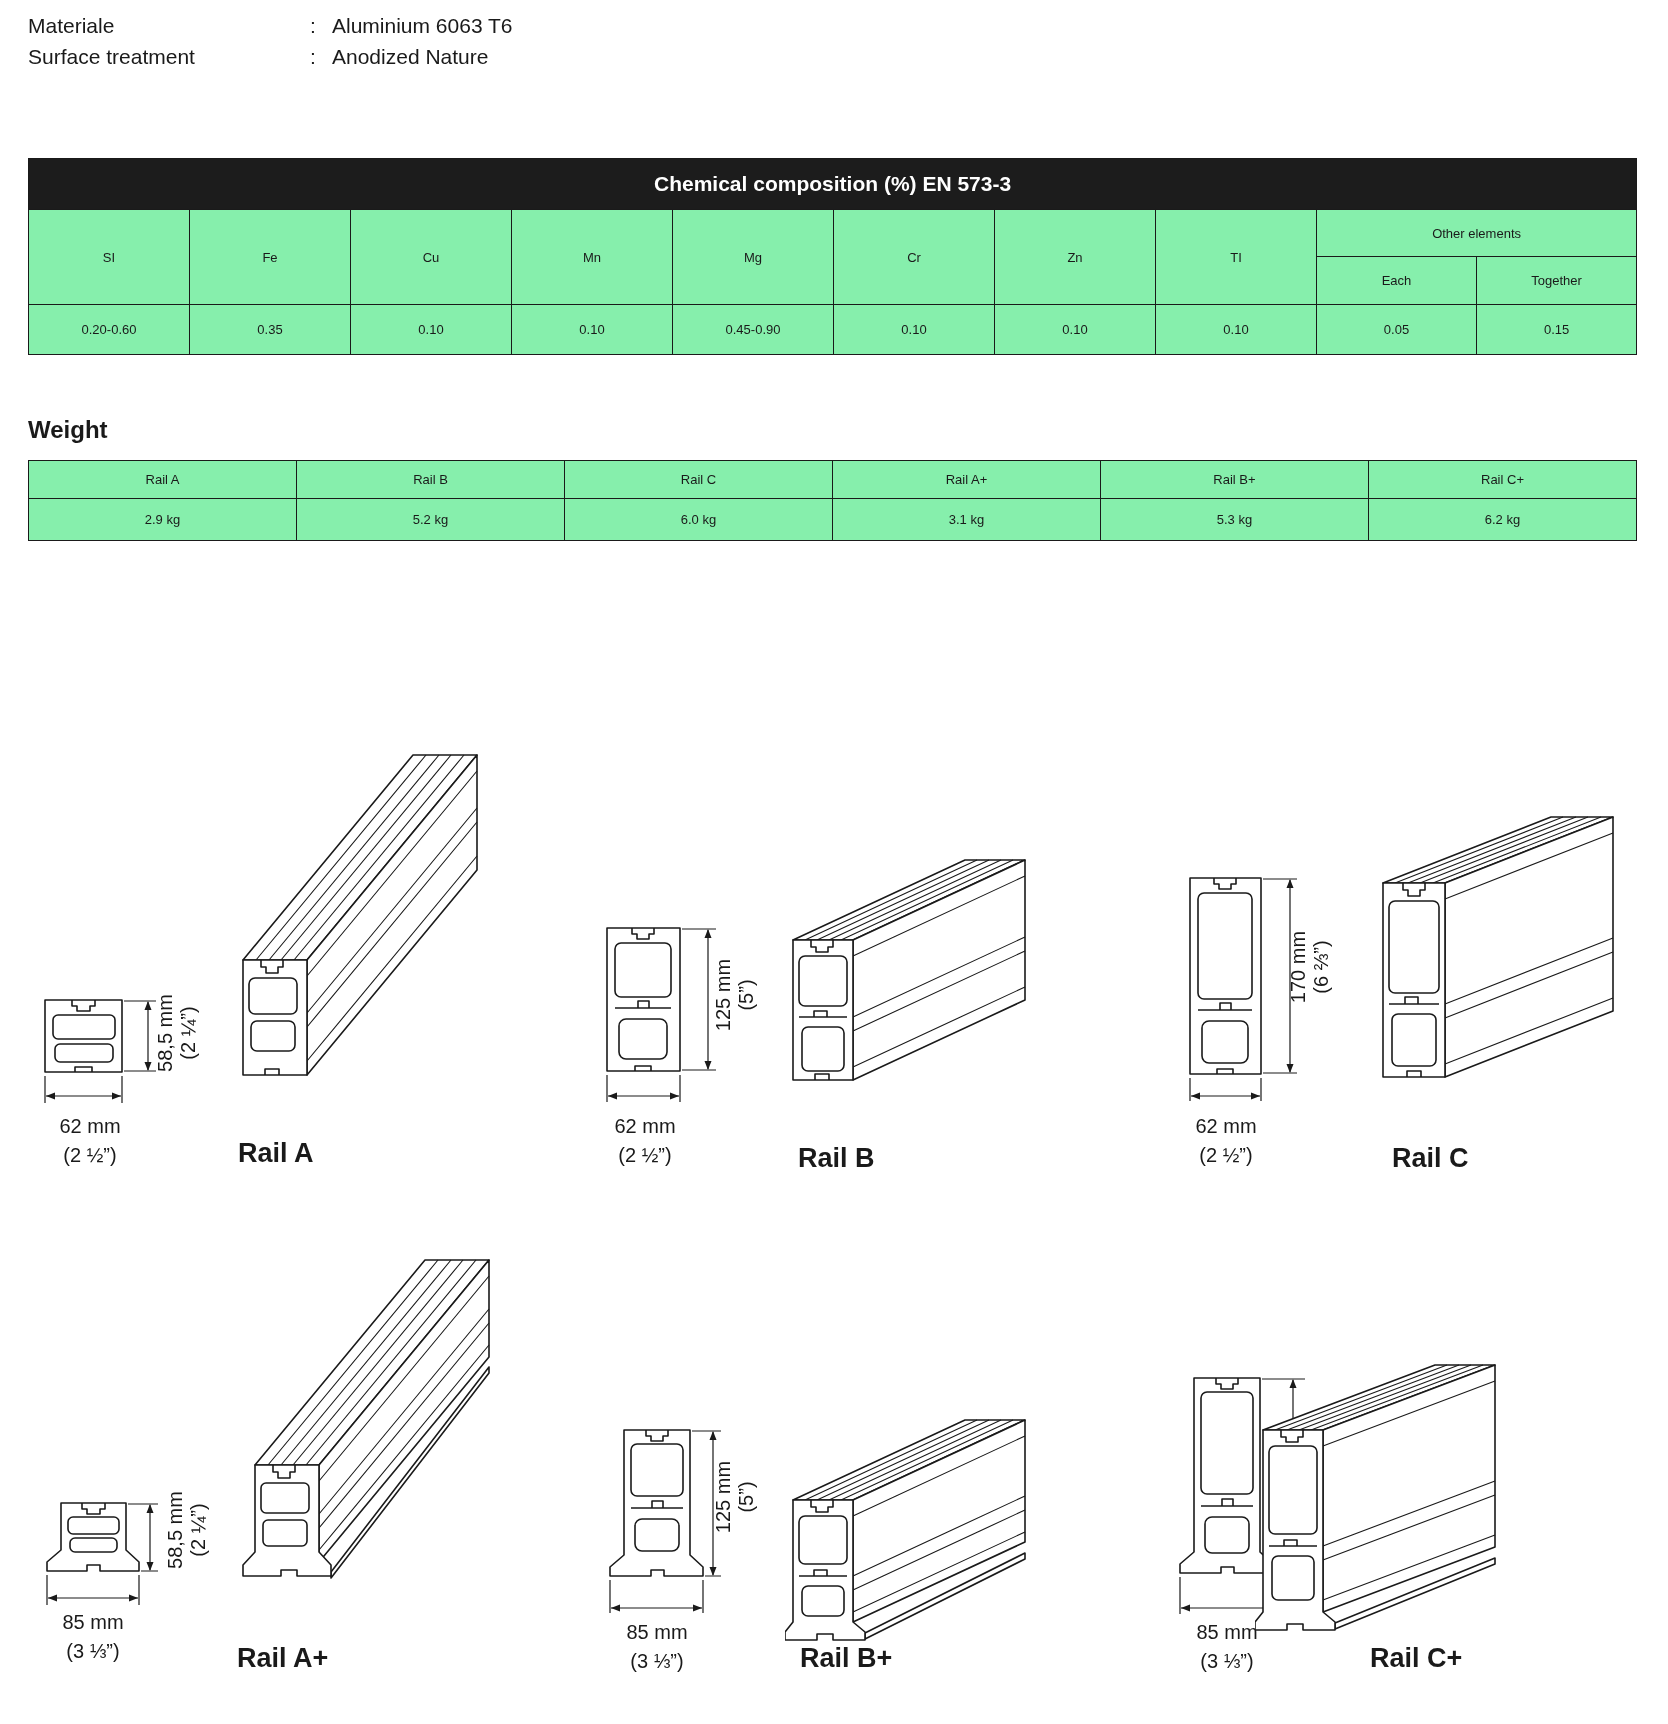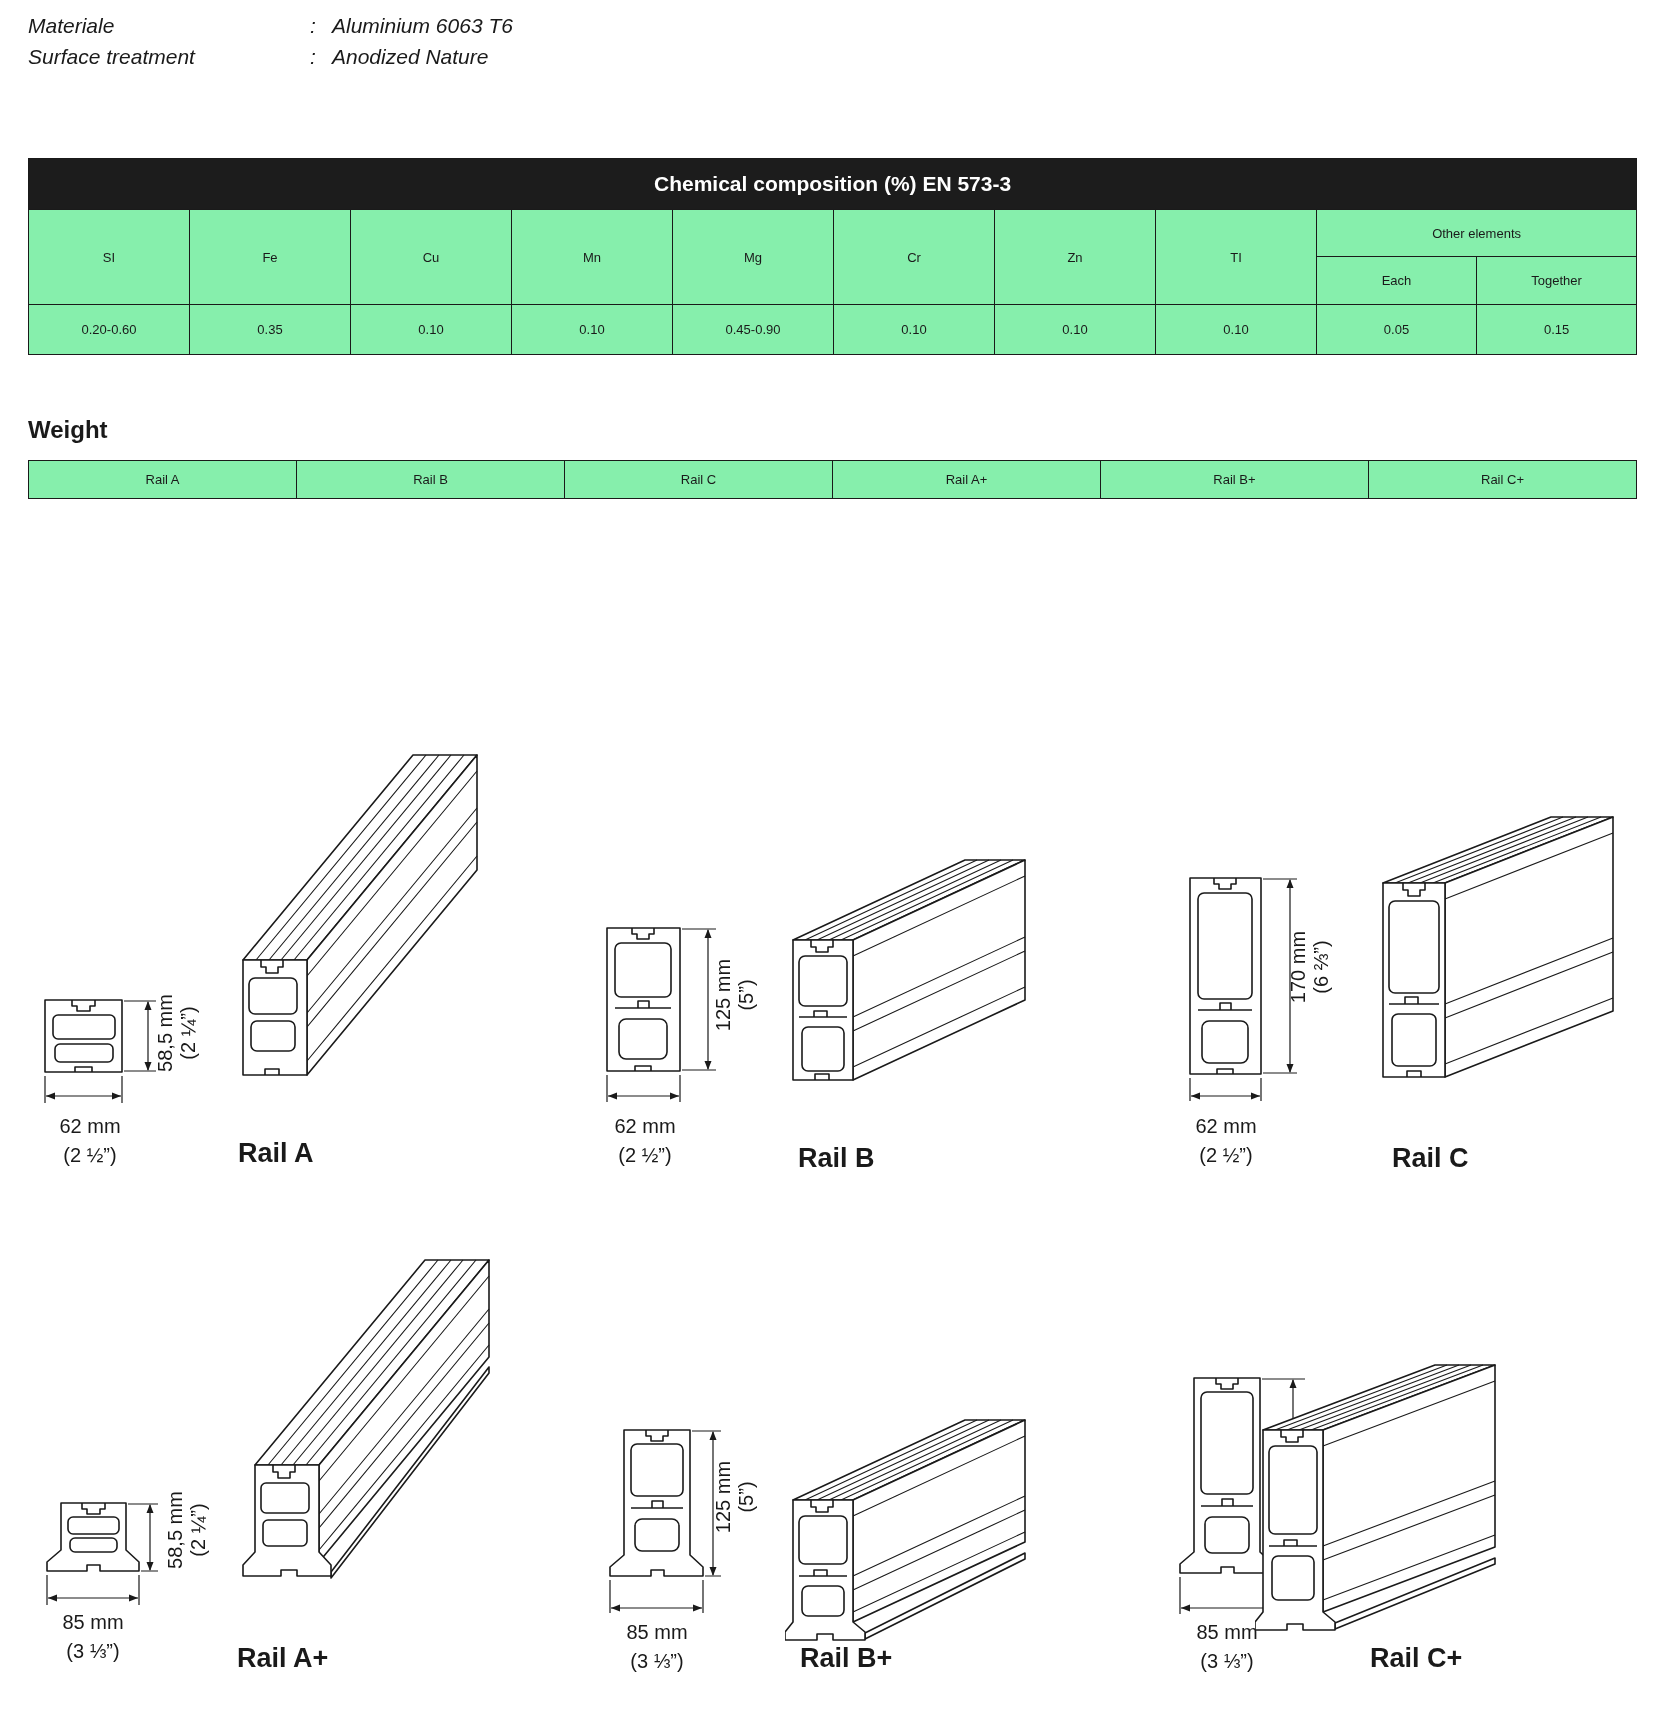--- a/index.html
+++ b/index.html
@@ -2,21 +2,21 @@
 <html><head>
 <meta charset="utf-8">
 <style>
   html,body{margin:0;padding:0;background:#ffffff;}
   body{width:1668px;height:1724px;font-family:"Liberation Sans","DejaVu Sans",sans-serif;color:#1a1a1a;}
   .page{position:relative;width:1668px;height:1724px;overflow:hidden;background:#fff;}
 
   
   .materials{position:absolute;left:28px;top:10px;font-size:21px;line-height:31px;}
   .materials .mat-title{font-weight:bold;margin-bottom:2px;}
-  .mat-row{display:flex;font-style:italic;}
+  .mat-row{display:flex;}
   .mat-label{width:282px;}
   .mat-colon{width:22px;text-align:left;}
 
   
   table.dt{border-collapse:collapse;table-layout:fixed;width:1608px;}
   table.dt th, table.dt td{border:1px solid #1a1a1a;text-align:center;font-weight:normal;font-size:13px;padding:0;background:#86efac;}
   .dt .bar{background:#1c1c1c;color:#fff;font-weight:bold;font-size:21px;height:50px;border:1px solid #1a1a1a;}
   .chem-wrap{position:absolute;left:28px;top:158px;}
   .chem-el{height:94px;}
   .chem-oth{height:46px;}
@@ -122,20 +122,28 @@
         </colgroup>
       <tbody>
       <tr class="w-name">
         <th>Rail A</th>
         <th>Rail B</th>
         <th>Rail C</th>
         <th>Rail A+</th>
         <th>Rail B+</th>
         <th>Rail C+</th>
       </tr>
+      <tr class="w-val">
+        <td>2.9 kg</td>
+        <td>5.2 kg</td>
+        <td>6.0 kg</td>
+        <td>3.1 kg</td>
+        <td>5.3 kg</td>
+        <td>6.2 kg</td>
+      </tr>
     </tbody>
       </table>
   </div>
 
   <div class="rail-group" style="left:30px;top:745px;width:480px;height:430px;">
     <svg style="left:14px;top:254px;" width="115" height="108" viewBox="0 0 115 108">
       <rect class="shape" x="1" y="1" width="77" height="72"></rect>
       <path class="ln" d="M28,1 v6 h5 v5 h13 v-5 h5 v-6"></path>
       <rect class="shape" x="9" y="16" width="62" height="24" rx="5"></rect>
       <rect class="shape" x="11" y="45" width="58" height="18" rx="5"></rect>

